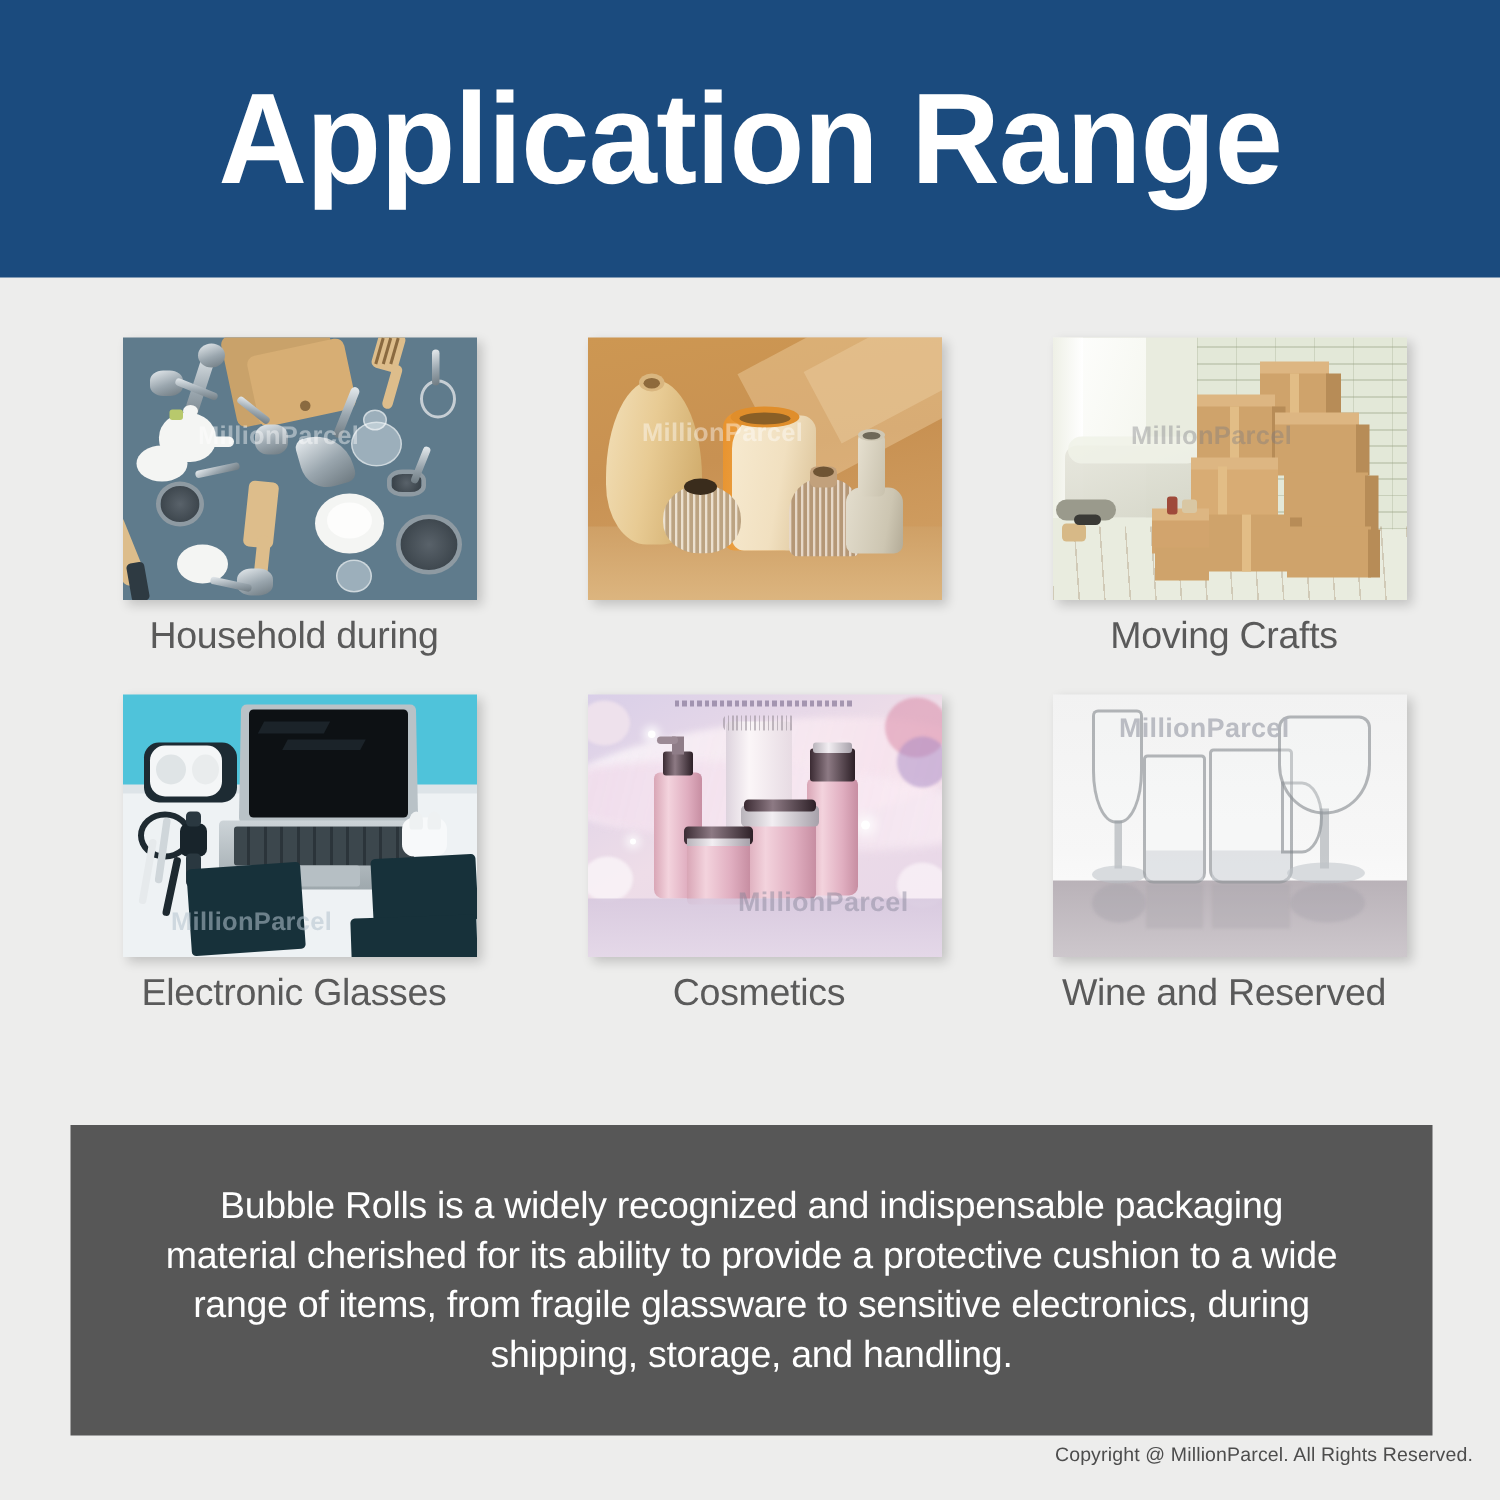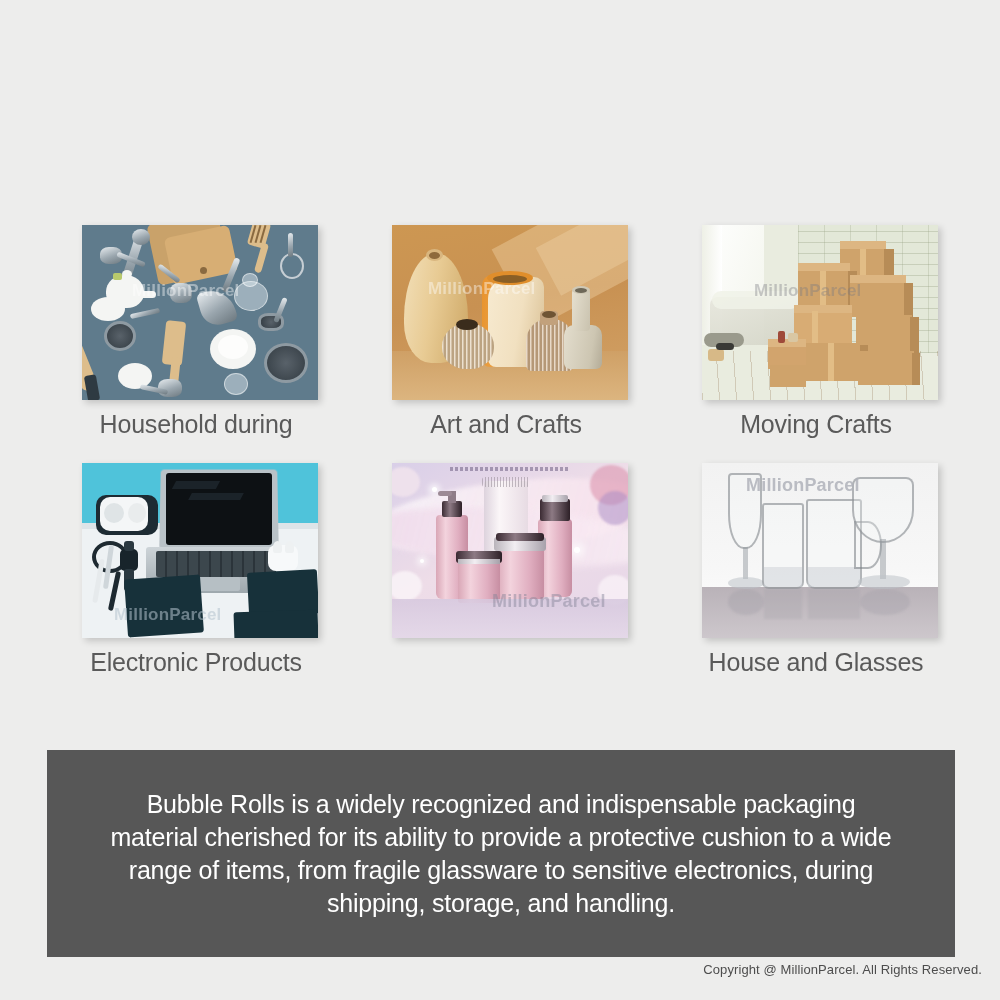--- a/index.html
+++ b/index.html
@@ -193,20 +193,23 @@
     font-size: 13px;
     color: #4d4d4d;
     letter-spacing: 0.1px;
   }
 </style>
 </head>
 <body>
 
 <div class="page">
 
+  <div class="header">
+    <div class="header-title">Application Range</div>
+  </div>
 
   <div class="grid">
 
     <div class="grid-row">
 
       <div class="tile">
         <div class="tile-image bg-kitchen">
           <div class="scene">
 
             <div class="obj util-wood" style="left:70px;top:-8px;width:72px;height:62px;transform:rotate(-12deg);border-radius:6px;"></div>
@@ -300,21 +303,20 @@
             <div class="obj" style="left:148px;top:86px;width:18px;height:14px;border-radius:4px;background:#c2a17c;"></div>
             <div class="obj" style="left:150px;top:86px;width:14px;height:7px;border-radius:50%;background:#6f5434;"></div>
 
             <div class="obj" style="left:172px;top:100px;width:38px;height:44px;border-radius:10px 10px 6px 6px;background:linear-gradient(100deg,#e3ddcd,#cdc6b2 70%,#b3ab97);"></div>
             <div class="obj" style="left:180px;top:64px;width:18px;height:42px;border-radius:4px;background:linear-gradient(100deg,#e6e0d0,#c9c2ae);"></div>
             <div class="obj" style="left:180px;top:61px;width:18px;height:8px;border-radius:50%;background:#cfc8b5;"></div>
             <div class="obj" style="left:183px;top:63px;width:12px;height:5px;border-radius:50%;background:#6e6858;"></div>
           </div>
           <div class="watermark" style="left:36px;top:54px;">MillionParcel</div>
         </div>
-        <div class="tile-caption">Art and Crafts</div>
       </div>
 
       <div class="tile">
         <div class="tile-image bg-room">
           <div class="scene">
 
             <div class="obj" style="left:96px;top:0;width:140px;height:128px;background:#e3e8d8;
                  background-image:repeating-linear-gradient(0deg,rgba(150,160,130,0.35) 0 1px,transparent 1px 11px),
                                   repeating-linear-gradient(90deg,rgba(150,160,130,0.28) 0 1px,transparent 1px 26px);"></div>
 
@@ -411,21 +413,21 @@
             <div class="obj" style="left:14px;top:96px;width:5px;height:44px;background:#e6eaec;border-radius:3px;transform:rotate(10deg);"></div>
             <div class="obj" style="left:30px;top:108px;width:5px;height:40px;background:#1d2930;border-radius:3px;transform:rotate(12deg);"></div>
 
             <div class="obj dev-dark" style="left:44px;top:114px;width:76px;height:58px;transform:rotate(-4deg);"></div>
 
             <div class="obj dev-dark" style="left:166px;top:108px;width:70px;height:44px;transform:rotate(-3deg);"></div>
             <div class="obj dev-dark" style="left:152px;top:148px;width:84px;height:30px;transform:rotate(-2deg);"></div>
           </div>
           <div class="watermark" style="left:32px;top:142px;color:rgba(180,195,205,0.55);">MillionParcel</div>
         </div>
-        <div class="tile-caption">Electronic Products</div>
+        <div class="tile-caption">Electronic Glasses</div>
       </div>
 
       <div class="tile">
         <div class="tile-image bg-lav">
           <div class="scene">
 
             <div class="obj" style="left:-20px;top:18px;width:280px;height:70px;border-radius:50%;background:linear-gradient(110deg,rgba(255,255,255,0.7),rgba(246,222,234,0.85));transform:rotate(-6deg);filter:blur(2px);"></div>
             <div class="obj" style="left:-30px;top:46px;width:300px;height:56px;border-radius:50%;background:linear-gradient(100deg,rgba(237,214,232,0.8),rgba(255,246,250,0.6));transform:rotate(4deg);filter:blur(3px);"></div>
 
             <div class="obj" style="left:-6px;top:4px;width:34px;height:30px;border-radius:50%;background:rgba(240,226,236,0.9);filter:blur(1px);"></div>
@@ -460,20 +462,21 @@
             <div class="obj cap-dark" style="left:64px;top:88px;width:46px;height:12px;border-radius:3px;"></div>
             <div class="obj cap-silver" style="left:66px;top:96px;width:42px;height:5px;"></div>
 
             <div class="obj" style="left:0;top:136px;width:236px;height:39px;background:linear-gradient(180deg,rgba(214,200,222,0.85),rgba(228,216,232,0.95));"></div>
 
             <div class="obj" style="left:58px;top:4px;width:118px;height:4px;
                  background:repeating-linear-gradient(90deg,rgba(110,95,130,0.55) 0 3px,transparent 3px 5px);"></div>
           </div>
           <div class="watermark dark" style="left:100px;top:128px;font-size:18px;color:rgba(130,130,150,0.45);">MillionParcel</div>
         </div>
+        <div class="tile-caption">Cosmetics</div>
       </div>
 
       <div class="tile">
         <div class="tile-image bg-glass">
           <div class="scene">
 
             <div class="obj glass-surface" style="left:0;top:124px;width:236px;height:51px;"></div>
 
             <div class="obj gl" style="left:26px;top:10px;width:34px;height:76px;border-radius:4px 4px 46% 46%;"></div>
             <div class="obj" style="left:41px;top:84px;width:5px;height:32px;background:rgba(150,155,162,0.5);"></div>
@@ -490,21 +493,21 @@
             <div class="obj" style="left:178px;top:76px;width:6px;height:40px;background:rgba(150,155,162,0.5);"></div>
             <div class="obj" style="left:156px;top:112px;width:52px;height:14px;border-radius:50%;background:rgba(190,195,200,0.55);"></div>
 
             <div class="obj" style="left:26px;top:126px;width:36px;height:26px;border-radius:50%;background:rgba(160,158,166,0.35);filter:blur(1px);"></div>
             <div class="obj" style="left:62px;top:126px;width:38px;height:30px;background:rgba(165,163,170,0.30);filter:blur(1px);"></div>
             <div class="obj" style="left:106px;top:126px;width:52px;height:30px;background:rgba(165,163,170,0.30);filter:blur(1px);"></div>
             <div class="obj" style="left:158px;top:126px;width:50px;height:26px;border-radius:50%;background:rgba(160,158,166,0.33);filter:blur(1px);"></div>
           </div>
           <div class="watermark dark" style="left:44px;top:12px;font-size:18px;color:rgba(175,178,186,0.85);">MillionParcel</div>
         </div>
-        <div class="tile-caption">House and Glasses</div>
+        <div class="tile-caption">Wine and Reserved</div>
       </div>
     </div>
   </div>
 
   <div class="desc-box">
     <div class="desc-text">Bubble Rolls is a widely recognized and indispensable packaging material cherished for its ability to provide a protective cushion to a wide range of items, from fragile glassware to sensitive electronics, during shipping, storage, and handling.</div>
   </div>
 
   <div class="footer">Copyright @ MillionParcel. All Rights Reserved.</div>
 

